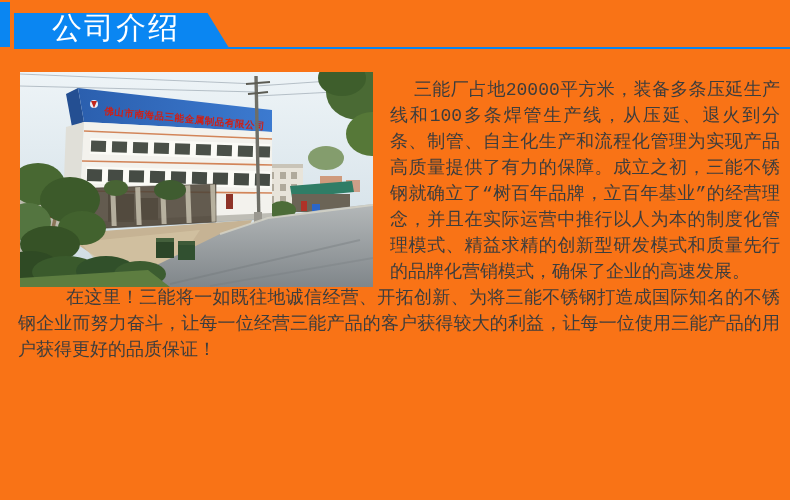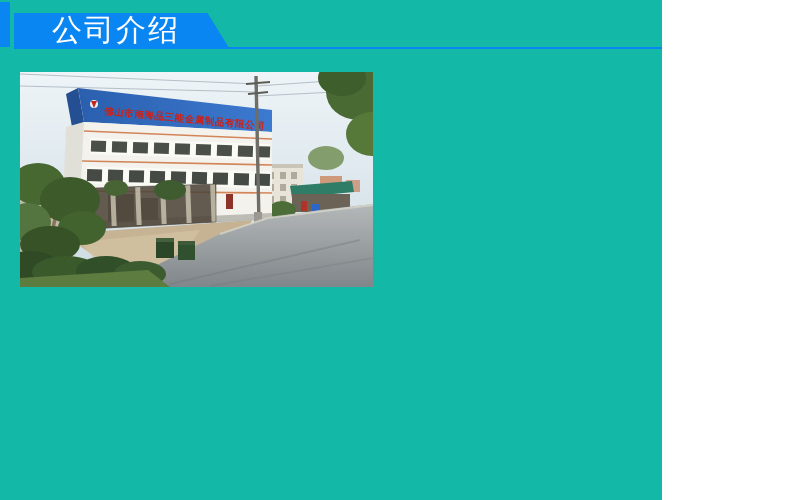--- a/index.html
+++ b/index.html
@@ -1,17 +1,17 @@
 <!DOCTYPE html>
 <html><head>
 <meta charset="utf-8">
 <style>
   html,body{margin:0;padding:0;background:#fff;}
-  #page{position:relative;width:662px;height:500px;background:#14b8a6;overflow:hidden;
-        font-family:Liberation Serif, serif;}
+  #page{position:relative;width:790px;height:500px;background:#f97316;overflow:hidden;
+        font-family:Liberation Mono, monospace;}
   
   .accent-square{position:absolute;left:0;top:2px;width:10px;height:45px;background:#0a86f2;}
   .banner{position:absolute;left:14px;top:13px;width:215px;height:35px;background:#0a86f2;
           clip-path:polygon(0 0,90% 0,100% 100%,0 100%);}
   .banner-title{position:absolute;left:38px;top:0;height:35px;line-height:34px;
           color:#ffffff;font-size:30px;letter-spacing:2px;white-space:nowrap;}
   .header-rule{position:absolute;left:14px;top:47px;right:0;height:2px;background:#0a86f2;}
   
   #article{position:absolute;left:18px;top:77px;width:762px;color:#3d3d3d;
            font-size:18px;line-height:26px;text-align:justify;}
@@ -172,15 +172,17 @@
         <g>
           <ellipse cx="10" cy="196" rx="30" ry="17" fill="#2f4a24"></ellipse>
           <ellipse cx="46" cy="200" rx="34" ry="16" fill="#3a5a2c"></ellipse>
           <ellipse cx="86" cy="199" rx="30" ry="15" fill="#31502a"></ellipse>
           <ellipse cx="120" cy="202" rx="26" ry="13" fill="#3c5c30"></ellipse>
           <polygon points="0,206 128,198 150,215 0,215" fill="#5d7d40"></polygon>
         </g>
       </svg>
     </div>
 
+    <p class="p3">三能厂占地20000平方米，装备多条压延生产线和100多条焊管生产线，从压延、退火到分条、制管、自主化生产和流程化管理为实现产品高质量提供了有力的保障。成立之初，三能不锈钢就确立了“树百年品牌，立百年基业”的经营理念，并且在实际运营中推行以人为本的制度化管理模式、精益求精的创新型研发模式和质量先行的品牌化营销模式，确保了企业的高速发展。</p>
+    <p class="p4">在这里！三能将一如既往地诚信经营、开拓创新、为将三能不锈钢打造成国际知名的不锈钢企业而努力奋斗，让每一位经营三能产品的客户获得较大的利益，让每一位使用三能产品的用户获得更好的品质保证！</p>
   </div>
 
 </div>
 
 </body></html>

